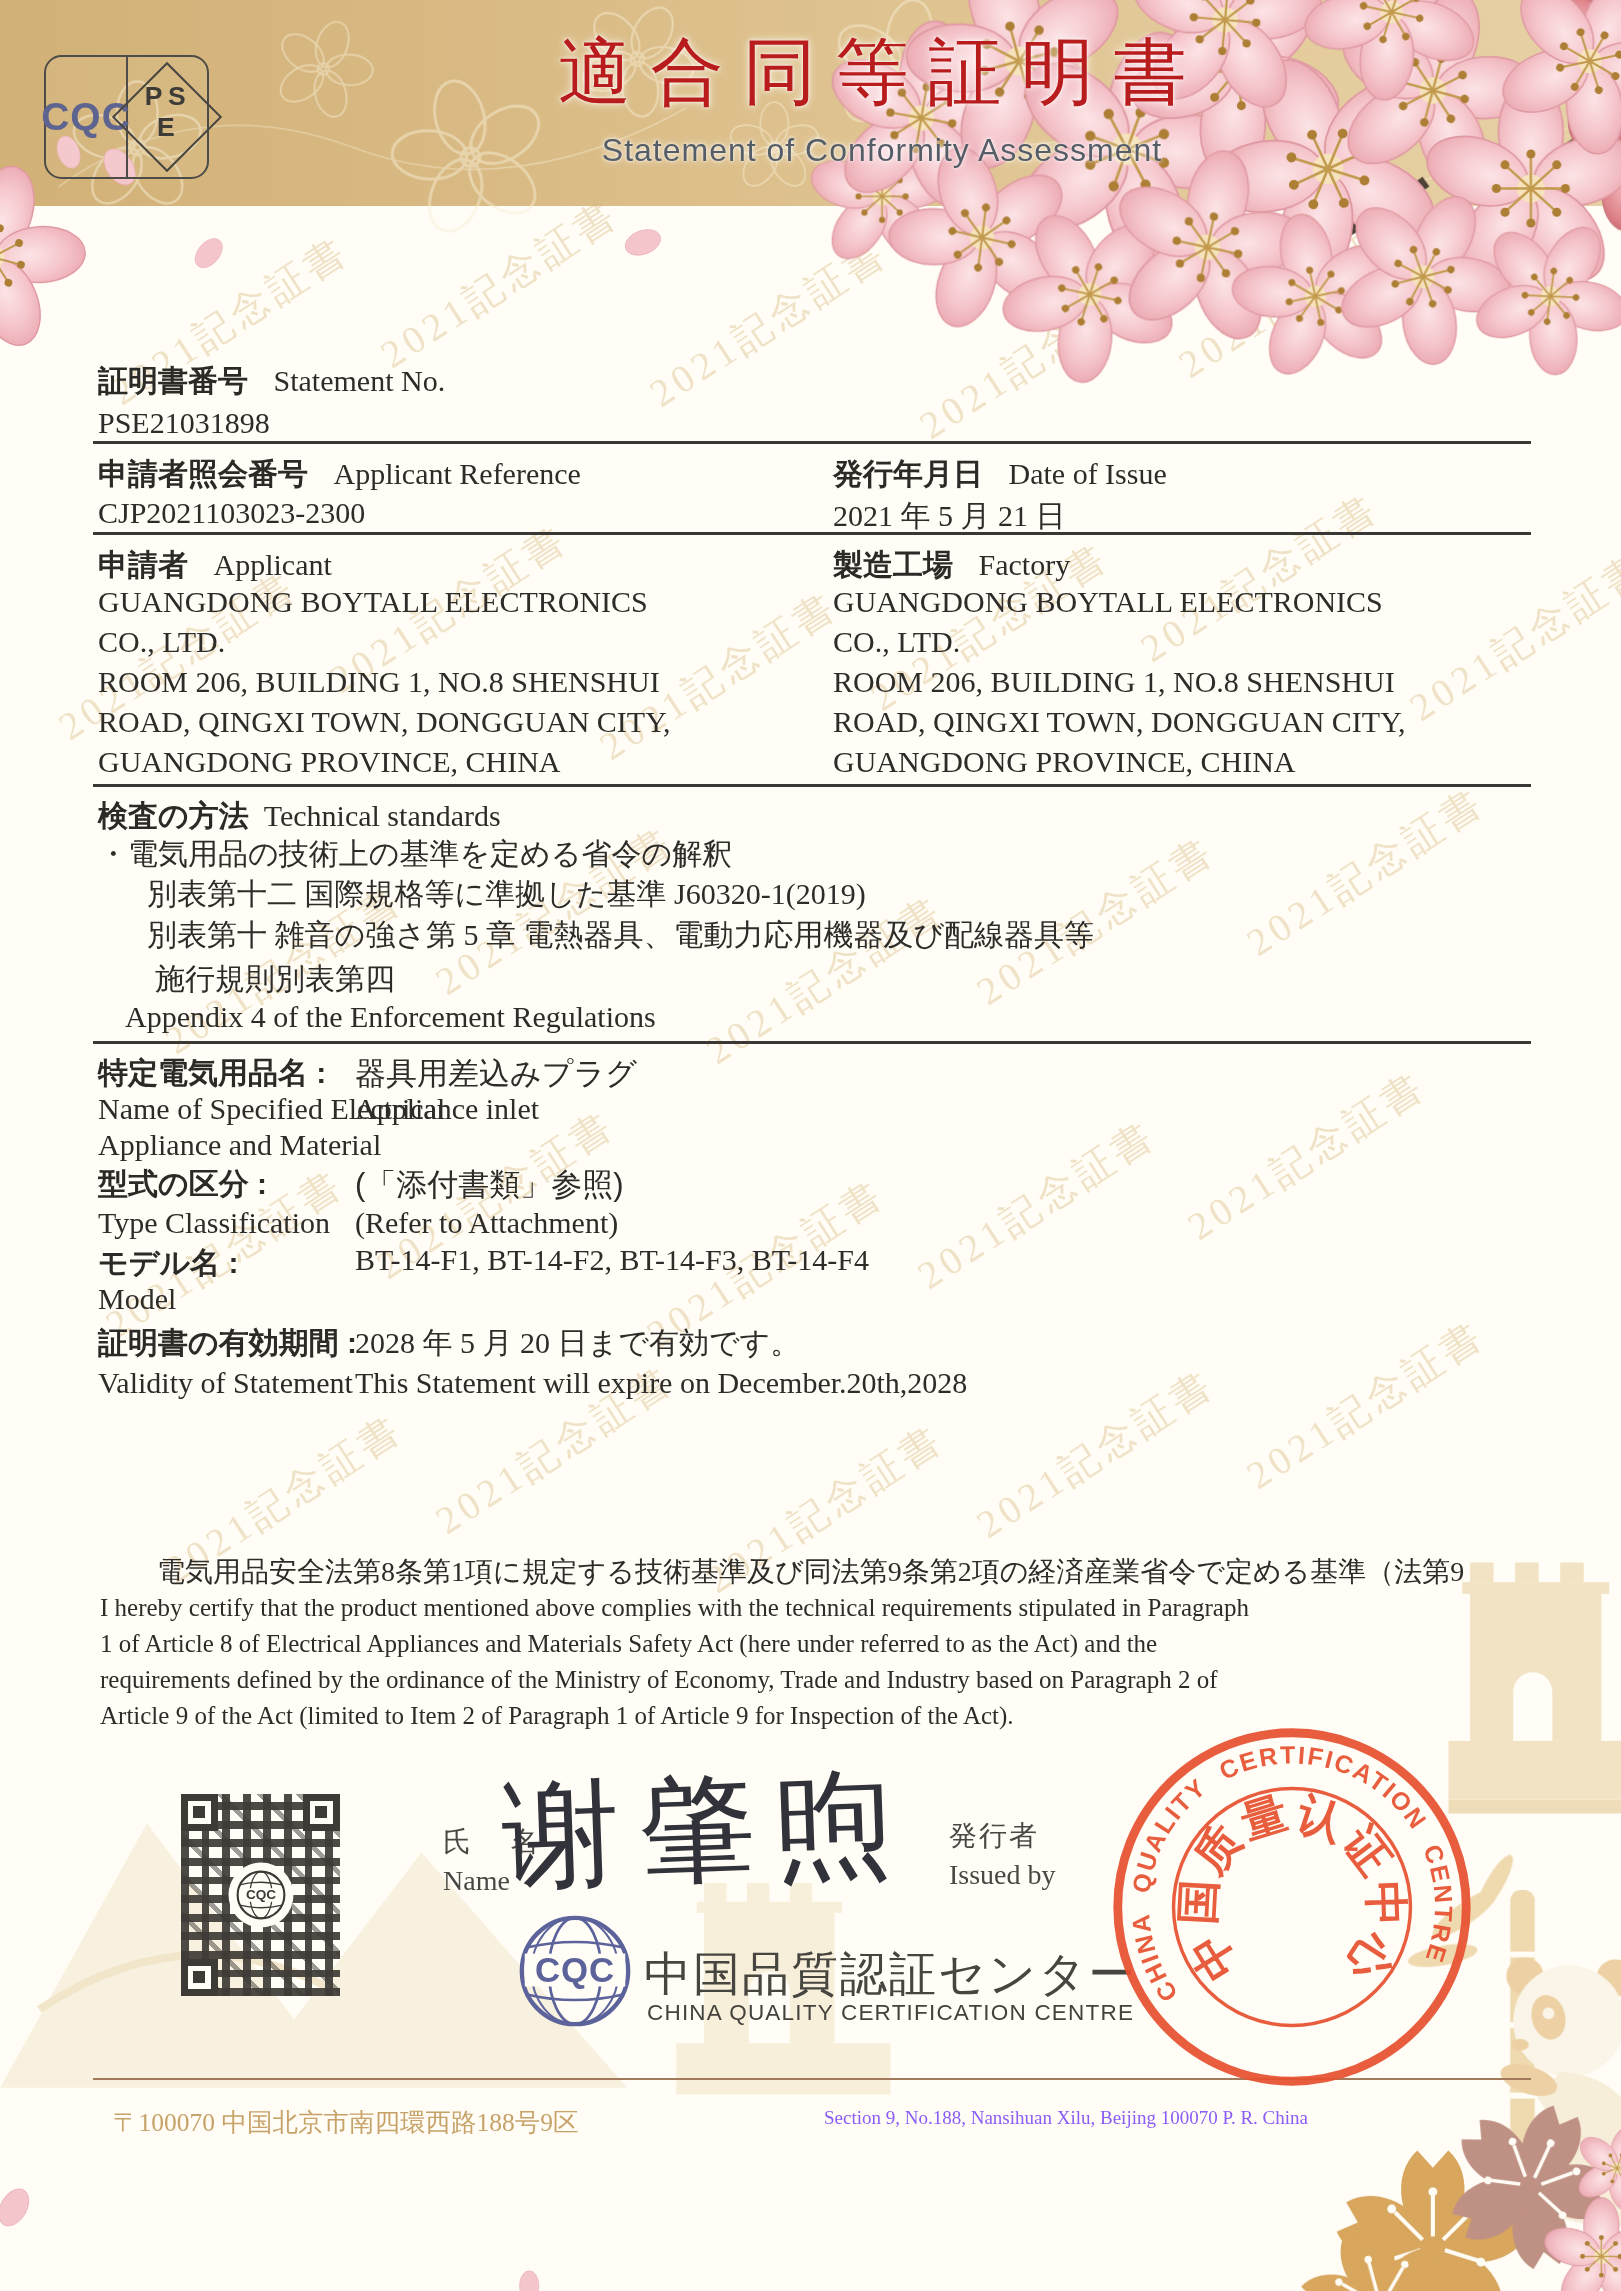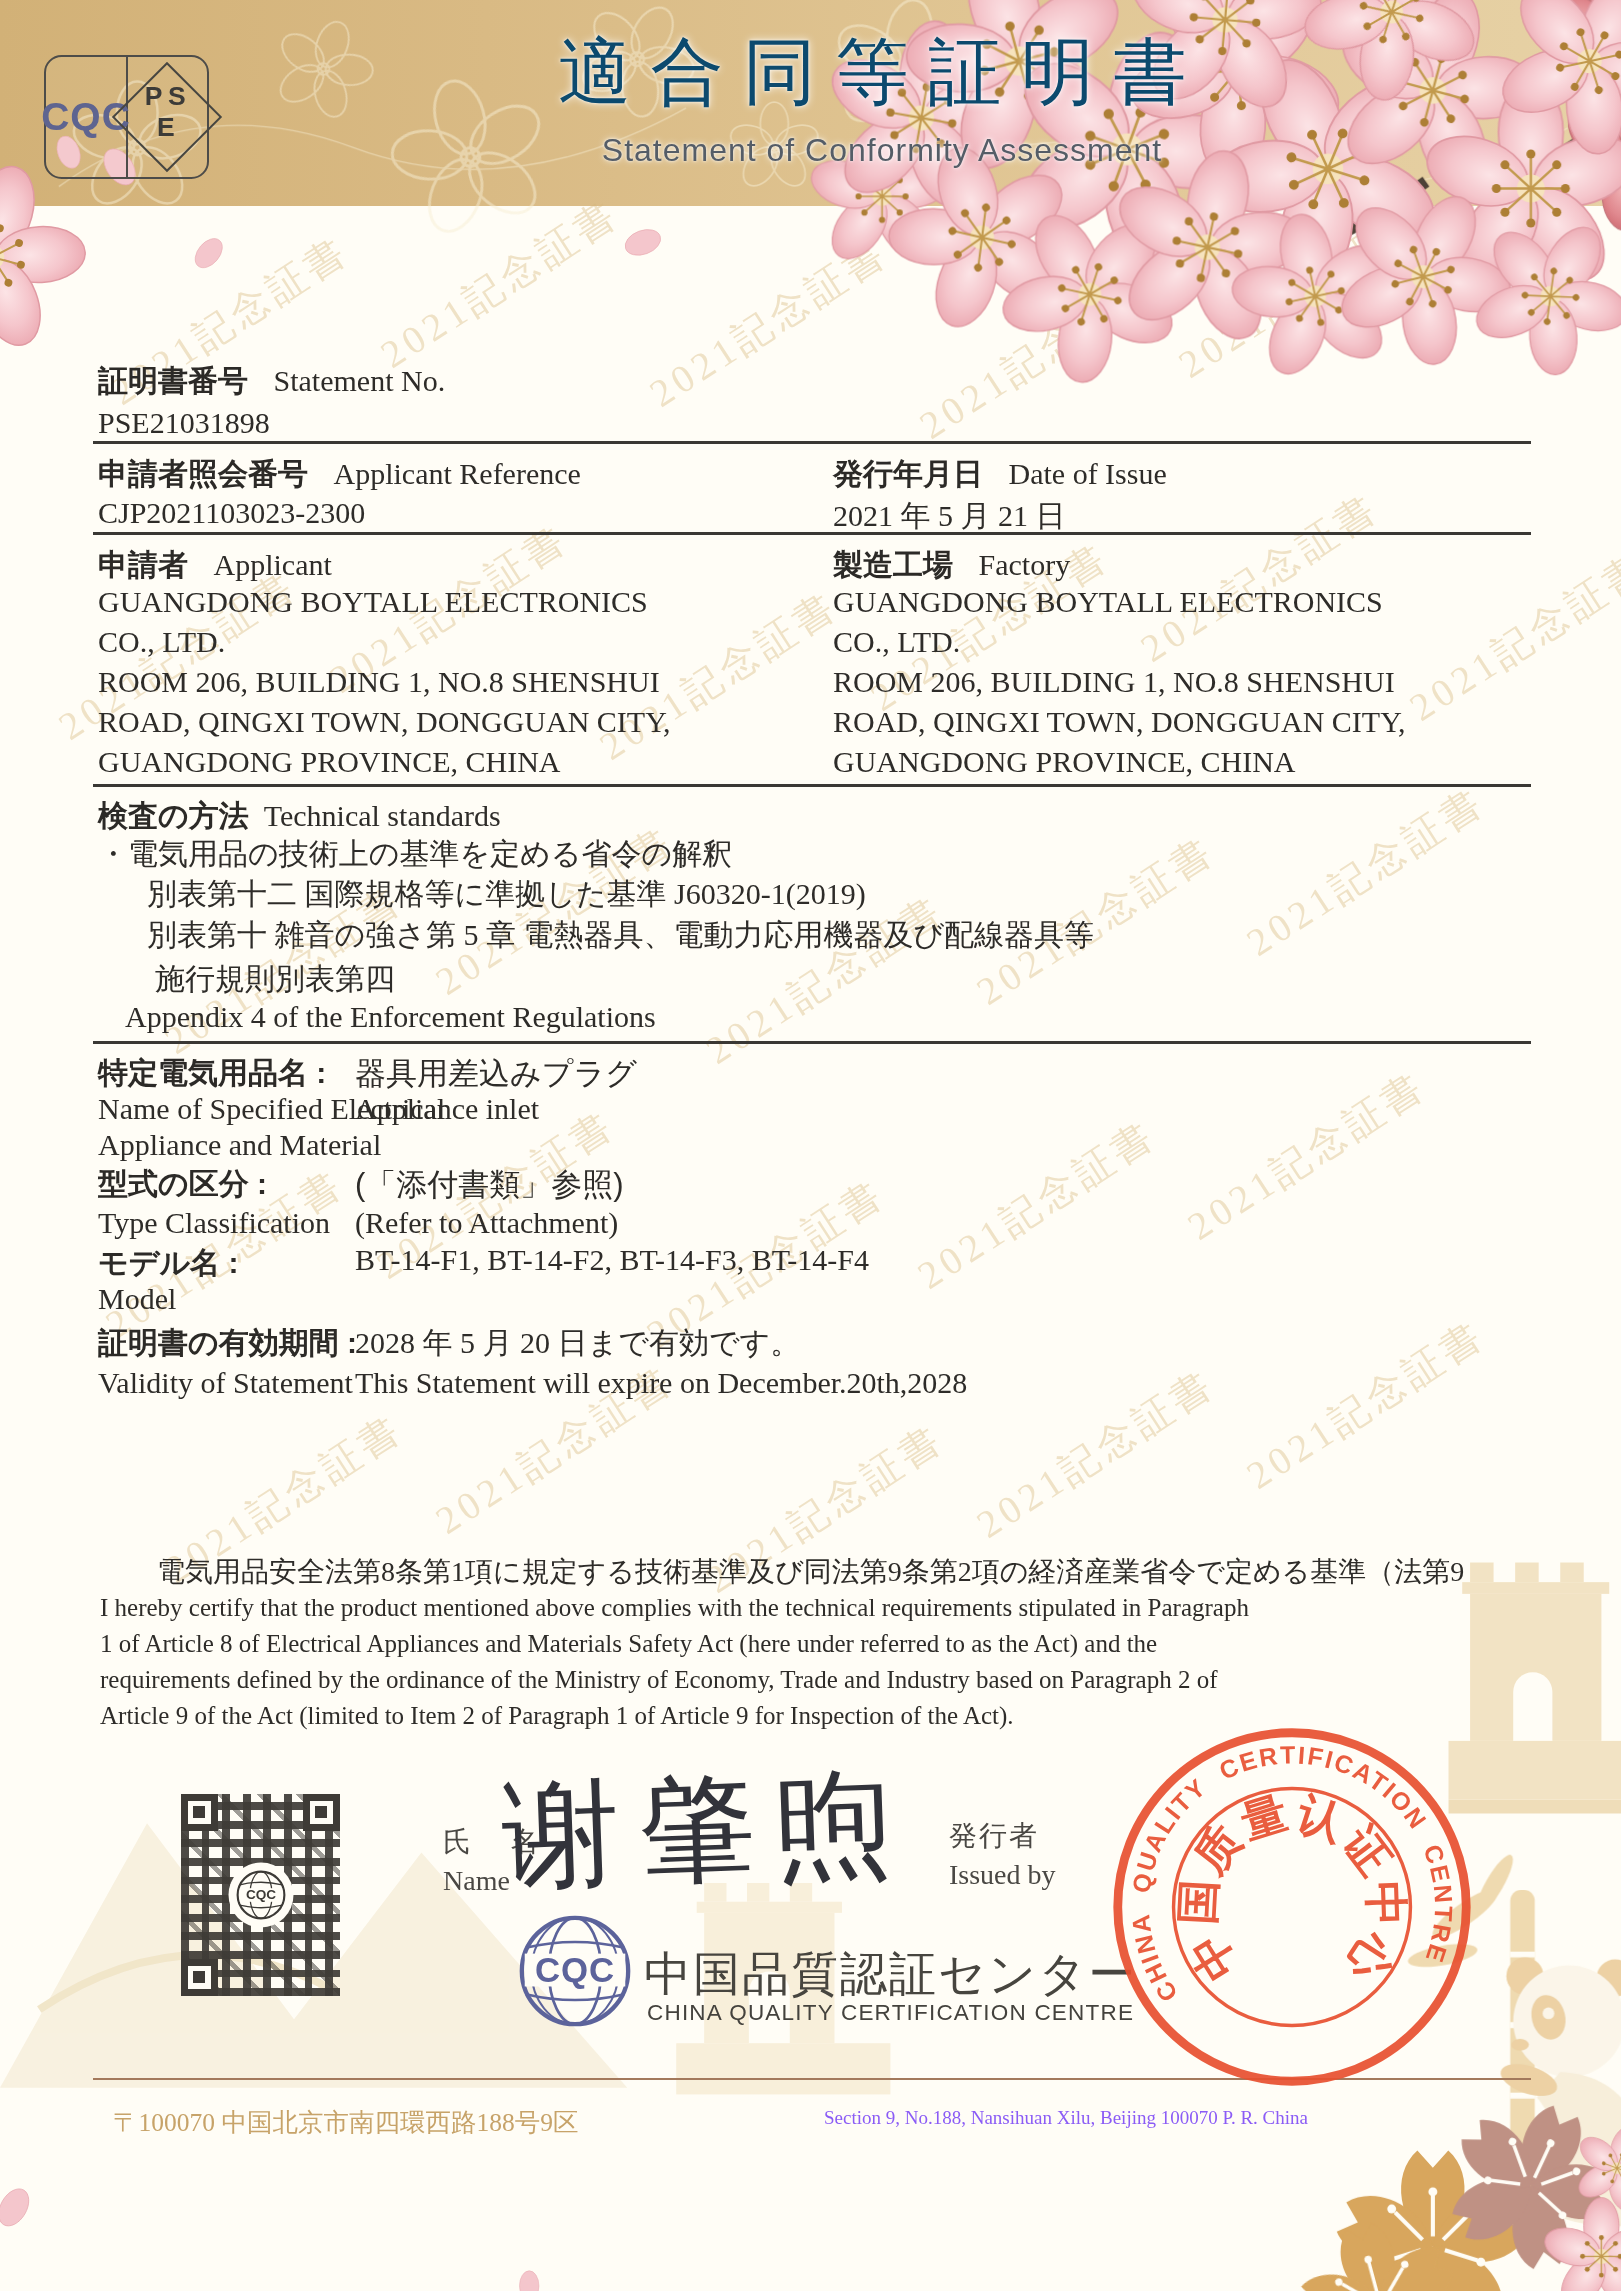--- a/index.html
+++ b/index.html
@@ -2,21 +2,21 @@
 <html><head>
 <meta charset="utf-8">
 <style>
   html,body{margin:0;padding:0;background:#e8e4da;}
   .page{position:relative;width:1621px;height:2292px;margin:0 auto;background:#fffdf6;
         overflow:hidden;font-family:"Liberation Serif","DejaVu Serif",serif;color:#2e2c29;}
   
   .band{position:absolute;left:0;top:0;width:1621px;height:206px;z-index:1;
         background:linear-gradient(90deg,#d2b177 0%,#d9ba84 30%,#e0c593 60%,#e7d2a6 100%);}
   .titles{position:absolute;left:441px;top:23.5px;width:882px;text-align:center;z-index:4;}
-  .title-jp{font-size:73px;font-weight:500;letter-spacing:19.6px;color:#0c4a6e;white-space:nowrap;
+  .title-jp{font-size:73px;font-weight:500;letter-spacing:19.6px;color:#b91c1c;white-space:nowrap;
             text-shadow:0 0 2.9px rgba(255,255,255,.95),0 0 8.8px rgba(255,255,255,.9);}
   .title-en{margin-top:9.8px;font-family:"Liberation Sans","DejaVu Sans",sans-serif;font-size:32px;
             color:#555d67;letter-spacing:1px;white-space:nowrap;
             text-shadow:0 0 2.9px rgba(255,255,255,.9),0 0 7.8px rgba(255,255,255,.85);}
   .markbox{position:absolute;left:44px;top:55px;width:161px;height:120px;z-index:4;
            border:2.9px solid #4d4c49;border-radius:17.6px;display:flex;background:rgba(255,253,246,.06);}
   .cell-cqc{width:80px;display:flex;align-items:center;justify-content:center;border-right:2.9px solid #4d4c49;}
   .cqc-word{font-family:"Liberation Sans","DejaVu Sans",sans-serif;font-weight:700;font-size:39px;color:#5e6490;letter-spacing:1px;}
   .cell-pse{position:relative;width:77px;}
   .pse-diamond{position:absolute;left:50%;top:50%;width:74px;height:74px;border:2.9px solid #474641;

